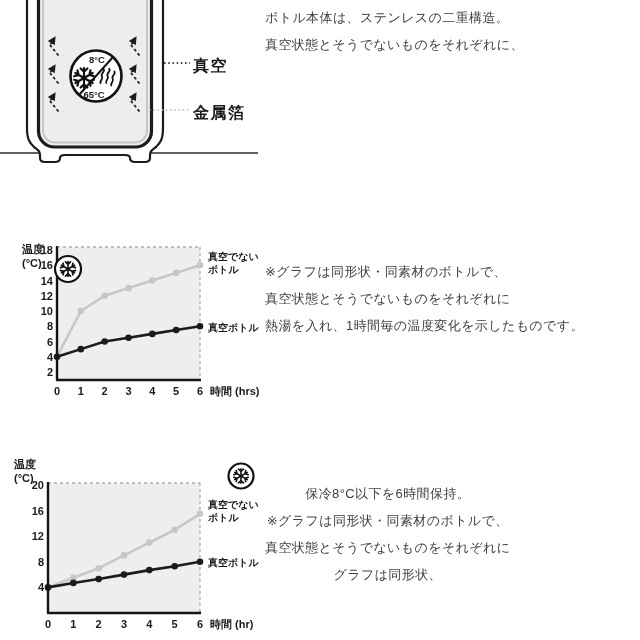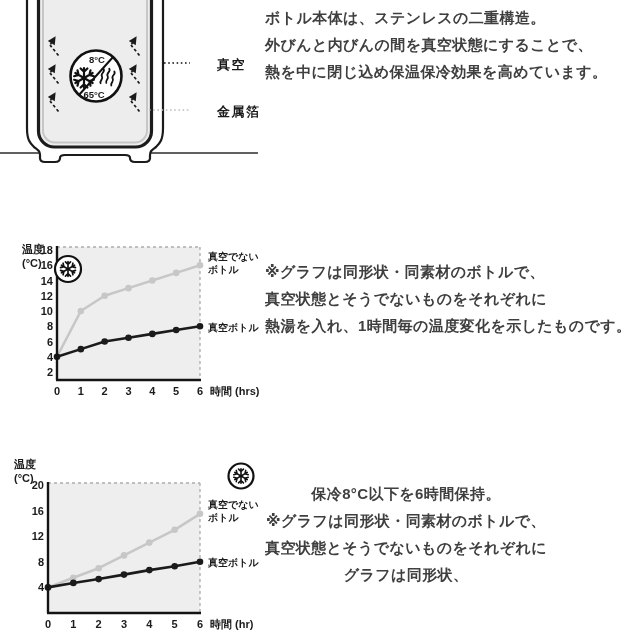--- a/index.html
+++ b/index.html
@@ -1,22 +1,22 @@
 <!DOCTYPE html>
 <html><head>
 <meta charset="utf-8">
 <style>
   html,body{margin:0;padding:0;background:#ffffff;}
   #canvas{
     position:relative;width:640px;height:640px;overflow:hidden;background:#ffffff;
     font-family:"Liberation Sans","DejaVu Sans",sans-serif;color:#3d3d3d;
   }
-  .para{position:absolute;font-size:15px;line-height:27px;letter-spacing:0.4px;color:#3f3f3f;font-weight:bold;}
+  .para{position:absolute;font-size:13px;line-height:27px;letter-spacing:0.4px;color:#3f3f3f;}
   .para .line{white-space:nowrap;}
-  .diagram-label{position:absolute;font-size:13px;font-weight:bold;color:#1b1b1b;letter-spacing:1.5px;white-space:nowrap;margin-left:24px;}
+  .diagram-label{position:absolute;font-size:16px;font-weight:bold;color:#1b1b1b;letter-spacing:1.5px;white-space:nowrap;}
   svg{position:absolute;left:0;}
   svg text{font-family:"Liberation Sans","DejaVu Sans",sans-serif;fill:#1b1b1b;}
   text.tick{font-size:11px;font-weight:bold;}
   text.cap{font-size:11px;font-weight:bold;}
   text.legend{font-size:10px;font-weight:bold;}
   text.badge-temp{font-size:9.5px;font-weight:bold;}
 </style>
 </head>
 <body>
 
@@ -82,22 +82,21 @@
 
     <line x1="164" y1="63" x2="190" y2="63" stroke="#111111" stroke-width="1.7" stroke-dasharray="1.6 2.6"></line>
     <line x1="149" y1="110" x2="190" y2="110" stroke="#bdbdbd" stroke-width="1.5" stroke-dasharray="1.6 2.6"></line>
   </svg>
 
   <div class="diagram-label" style="left:193px;top:56px;">真空</div>
   <div class="diagram-label" style="left:193px;top:103px;">金属箔</div>
 
   <div class="para" style="left:265px;top:4px;">
     <div class="line">ボトル本体は、ステンレスの二重構造。</div>
-    <div class="line">外びんと内びんの間を真空状態にすることで、</div>
-    <div class="line">熱を中に閉じ込め保温保冷効果を高めています。</div>
+    <div class="line">真空状態とそうでないものをそれぞれに、</div>
   </div>
 
   <svg style="top:236px" width="262" height="168" viewBox="0 236 262 168">
       <rect x="57" y="247" width="143" height="133" fill="#eeeeee"></rect>
       <line x1="57" y1="247" x2="200" y2="247" stroke="#adadad" stroke-width="1.3" stroke-dasharray="3 3"></line>
       <line x1="200" y1="247" x2="200" y2="380" stroke="#adadad" stroke-width="1.3" stroke-dasharray="3 3"></line>
       <polyline points="57,356.75 80.83333333333333,311 104.66666666666666,295.75 128.5,288.125 152.33333333333331,280.5 176.16666666666669,272.875 200,265.25" fill="none" stroke="#c7c7c7" stroke-width="2.6" stroke-linejoin="round"></polyline>
       <circle cx="57" cy="356.75" r="3.3" fill="#c7c7c7"></circle>
       <circle cx="80.83333333333333" cy="311" r="3.3" fill="#c7c7c7"></circle>
       <circle cx="104.66666666666666" cy="295.75" r="3.3" fill="#c7c7c7"></circle>

